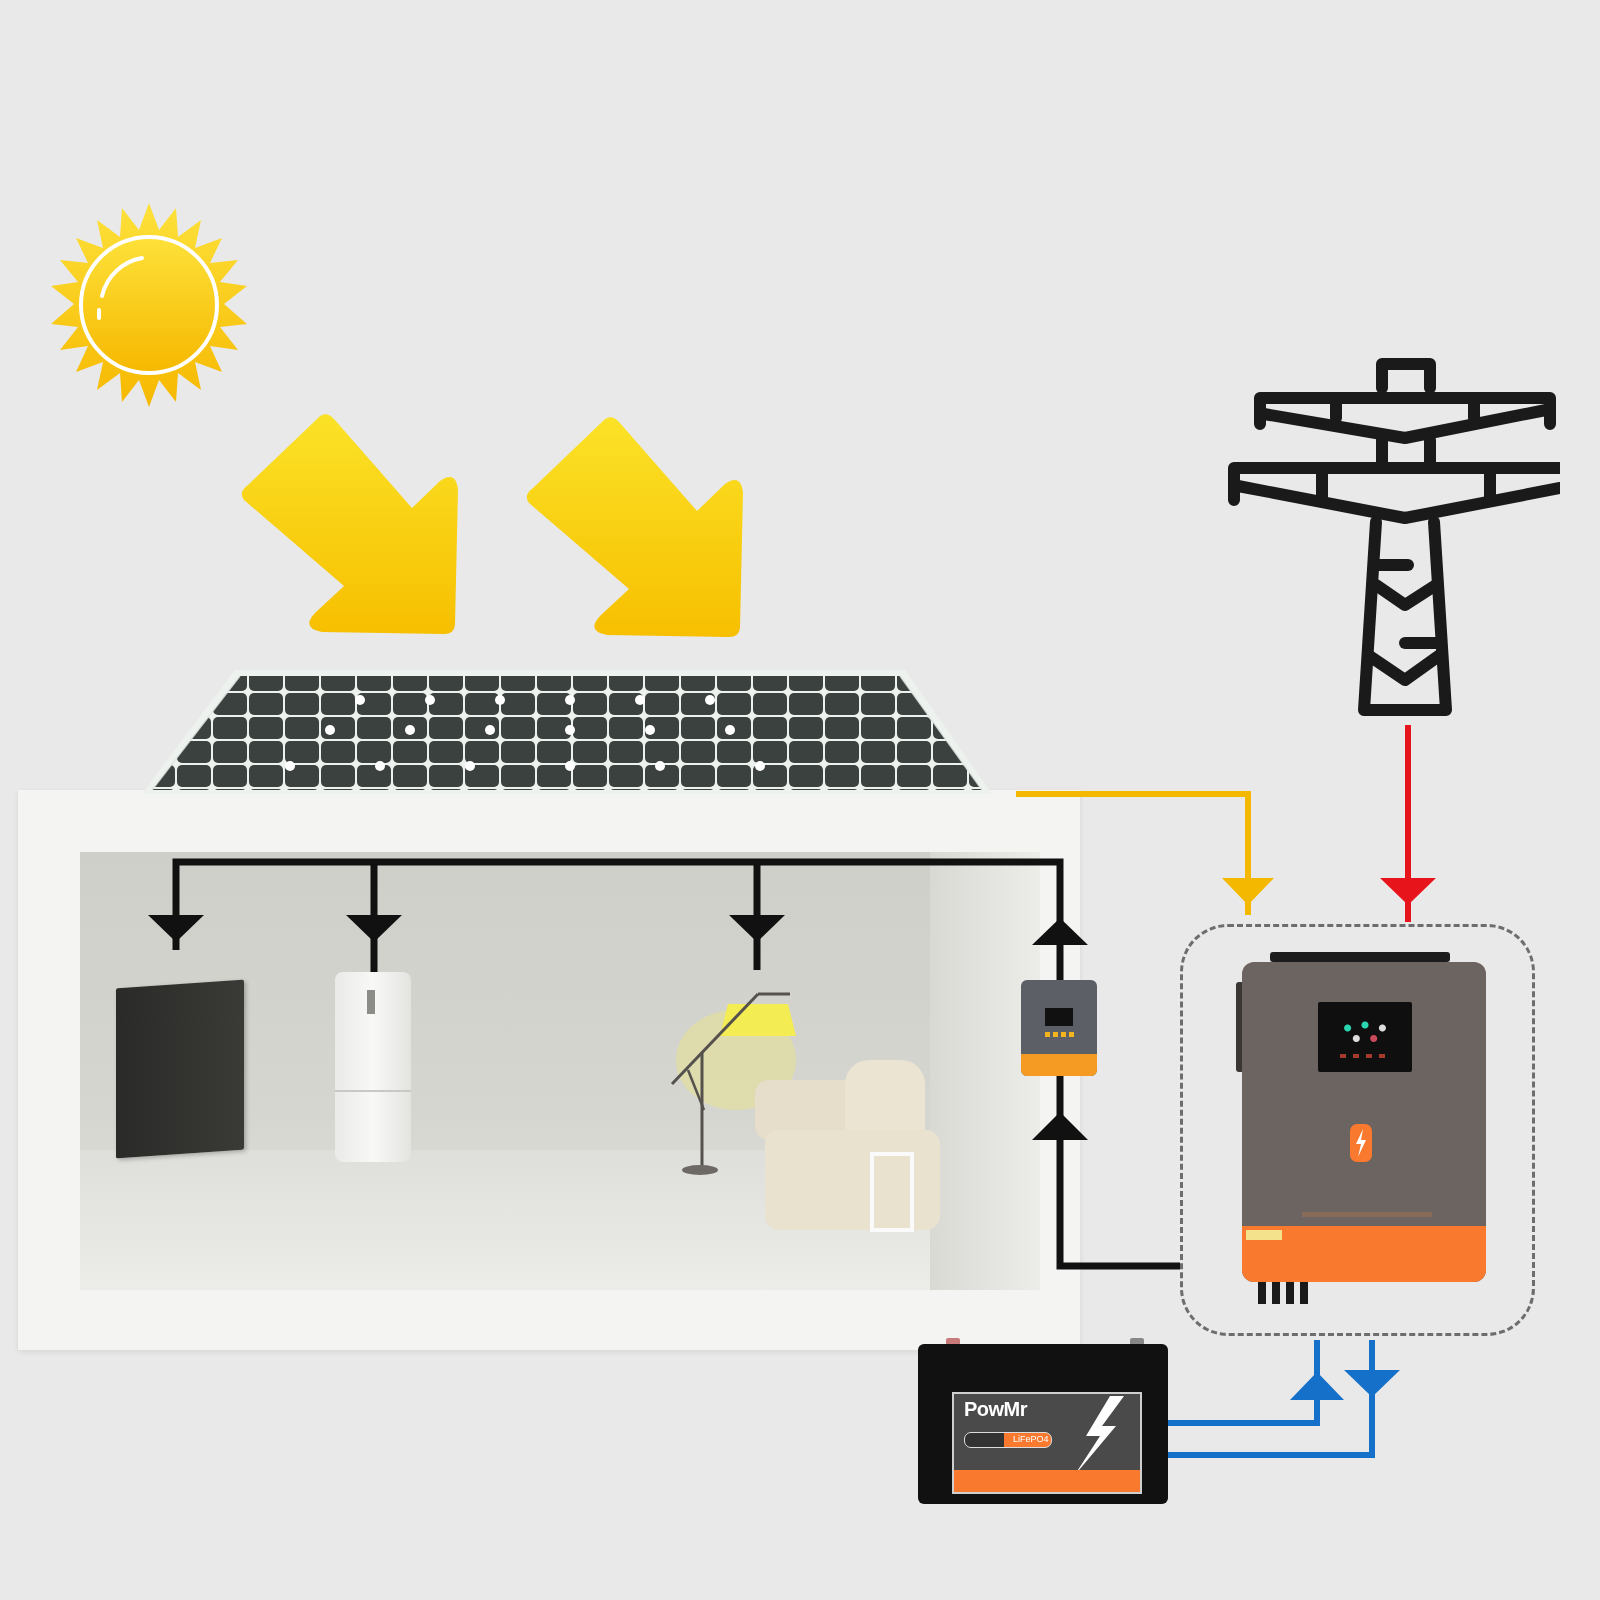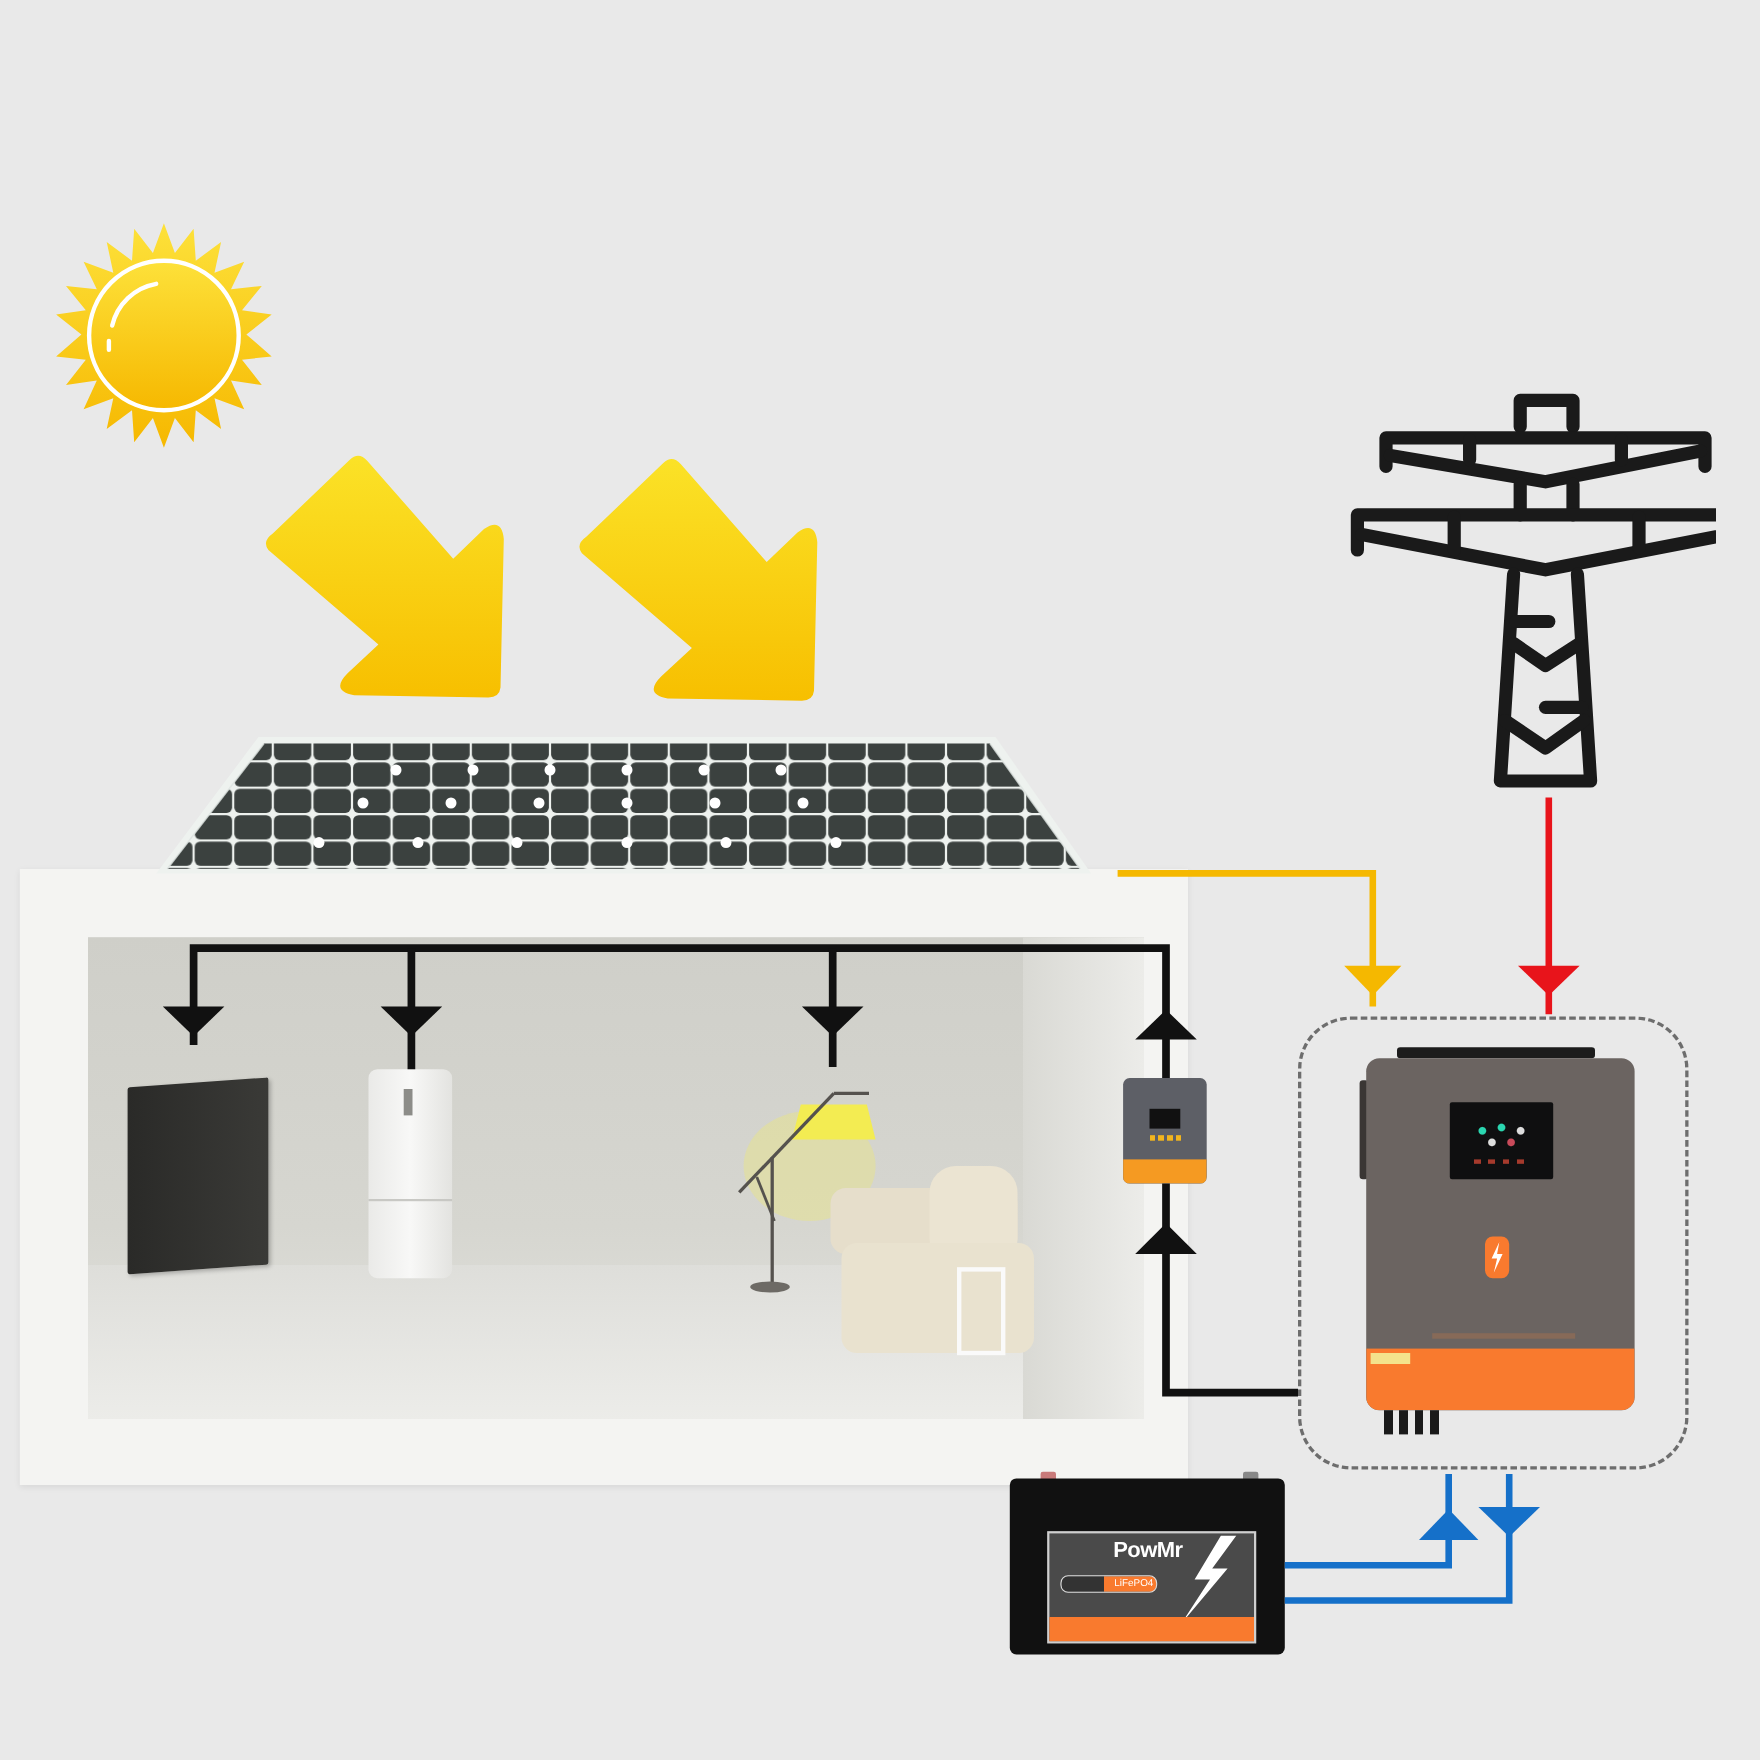--- a/index.html
+++ b/index.html
@@ -157,21 +157,21 @@
     <path d="M205,303 L238,303"></path>
     <path d="M168,315 L205,340 L240,315"></path>
   </svg>
 </div>
 
 <div class="abs" style="left:918px;top:1338px;width:250px;height:165px;">
   <div class="abs" style="left:28px;top:0;width:14px;height:8px;background:#c97a7a;border-radius:2px;"></div>
   <div class="abs" style="left:212px;top:0;width:14px;height:8px;background:#888;border-radius:2px;"></div>
   <div class="abs" style="left:0;top:6px;width:250px;height:160px;background:#111;border-radius:6px;">
     <div class="abs" style="left:34px;top:48px;width:190px;height:102px;background:#4a4a4a;border:2px solid #cfcfcf;box-sizing:border-box;">
-      <span class="brand" style="left:10px;top:4px;margin-left:48px;">PowMr</span>
+      <span class="brand" style="left:10px;top:4px;">PowMr</span>
       <div class="abs" style="left:10px;top:38px;width:86px;height:14px;border:1px solid #ddd;border-radius:7px;background:linear-gradient(90deg,#333 0 45%,#f97a2e 45% 100%);">
         <span class="chem" style="left:4px;top:1px;padding-left:44px;">LiFePO4</span>
       </div>
       <svg class="abs" style="left:112px;top:2px;" width="60" height="80" viewBox="0 0 60 80">
         <polygon points="44,0 20,40 34,40 8,80 50,30 36,30 58,0" fill="#fff"></polygon>
       </svg>
       <div class="abs" style="left:0;bottom:0;width:100%;height:22px;background:#f97a2e;"></div>
     </div>
   </div>
 </div>

